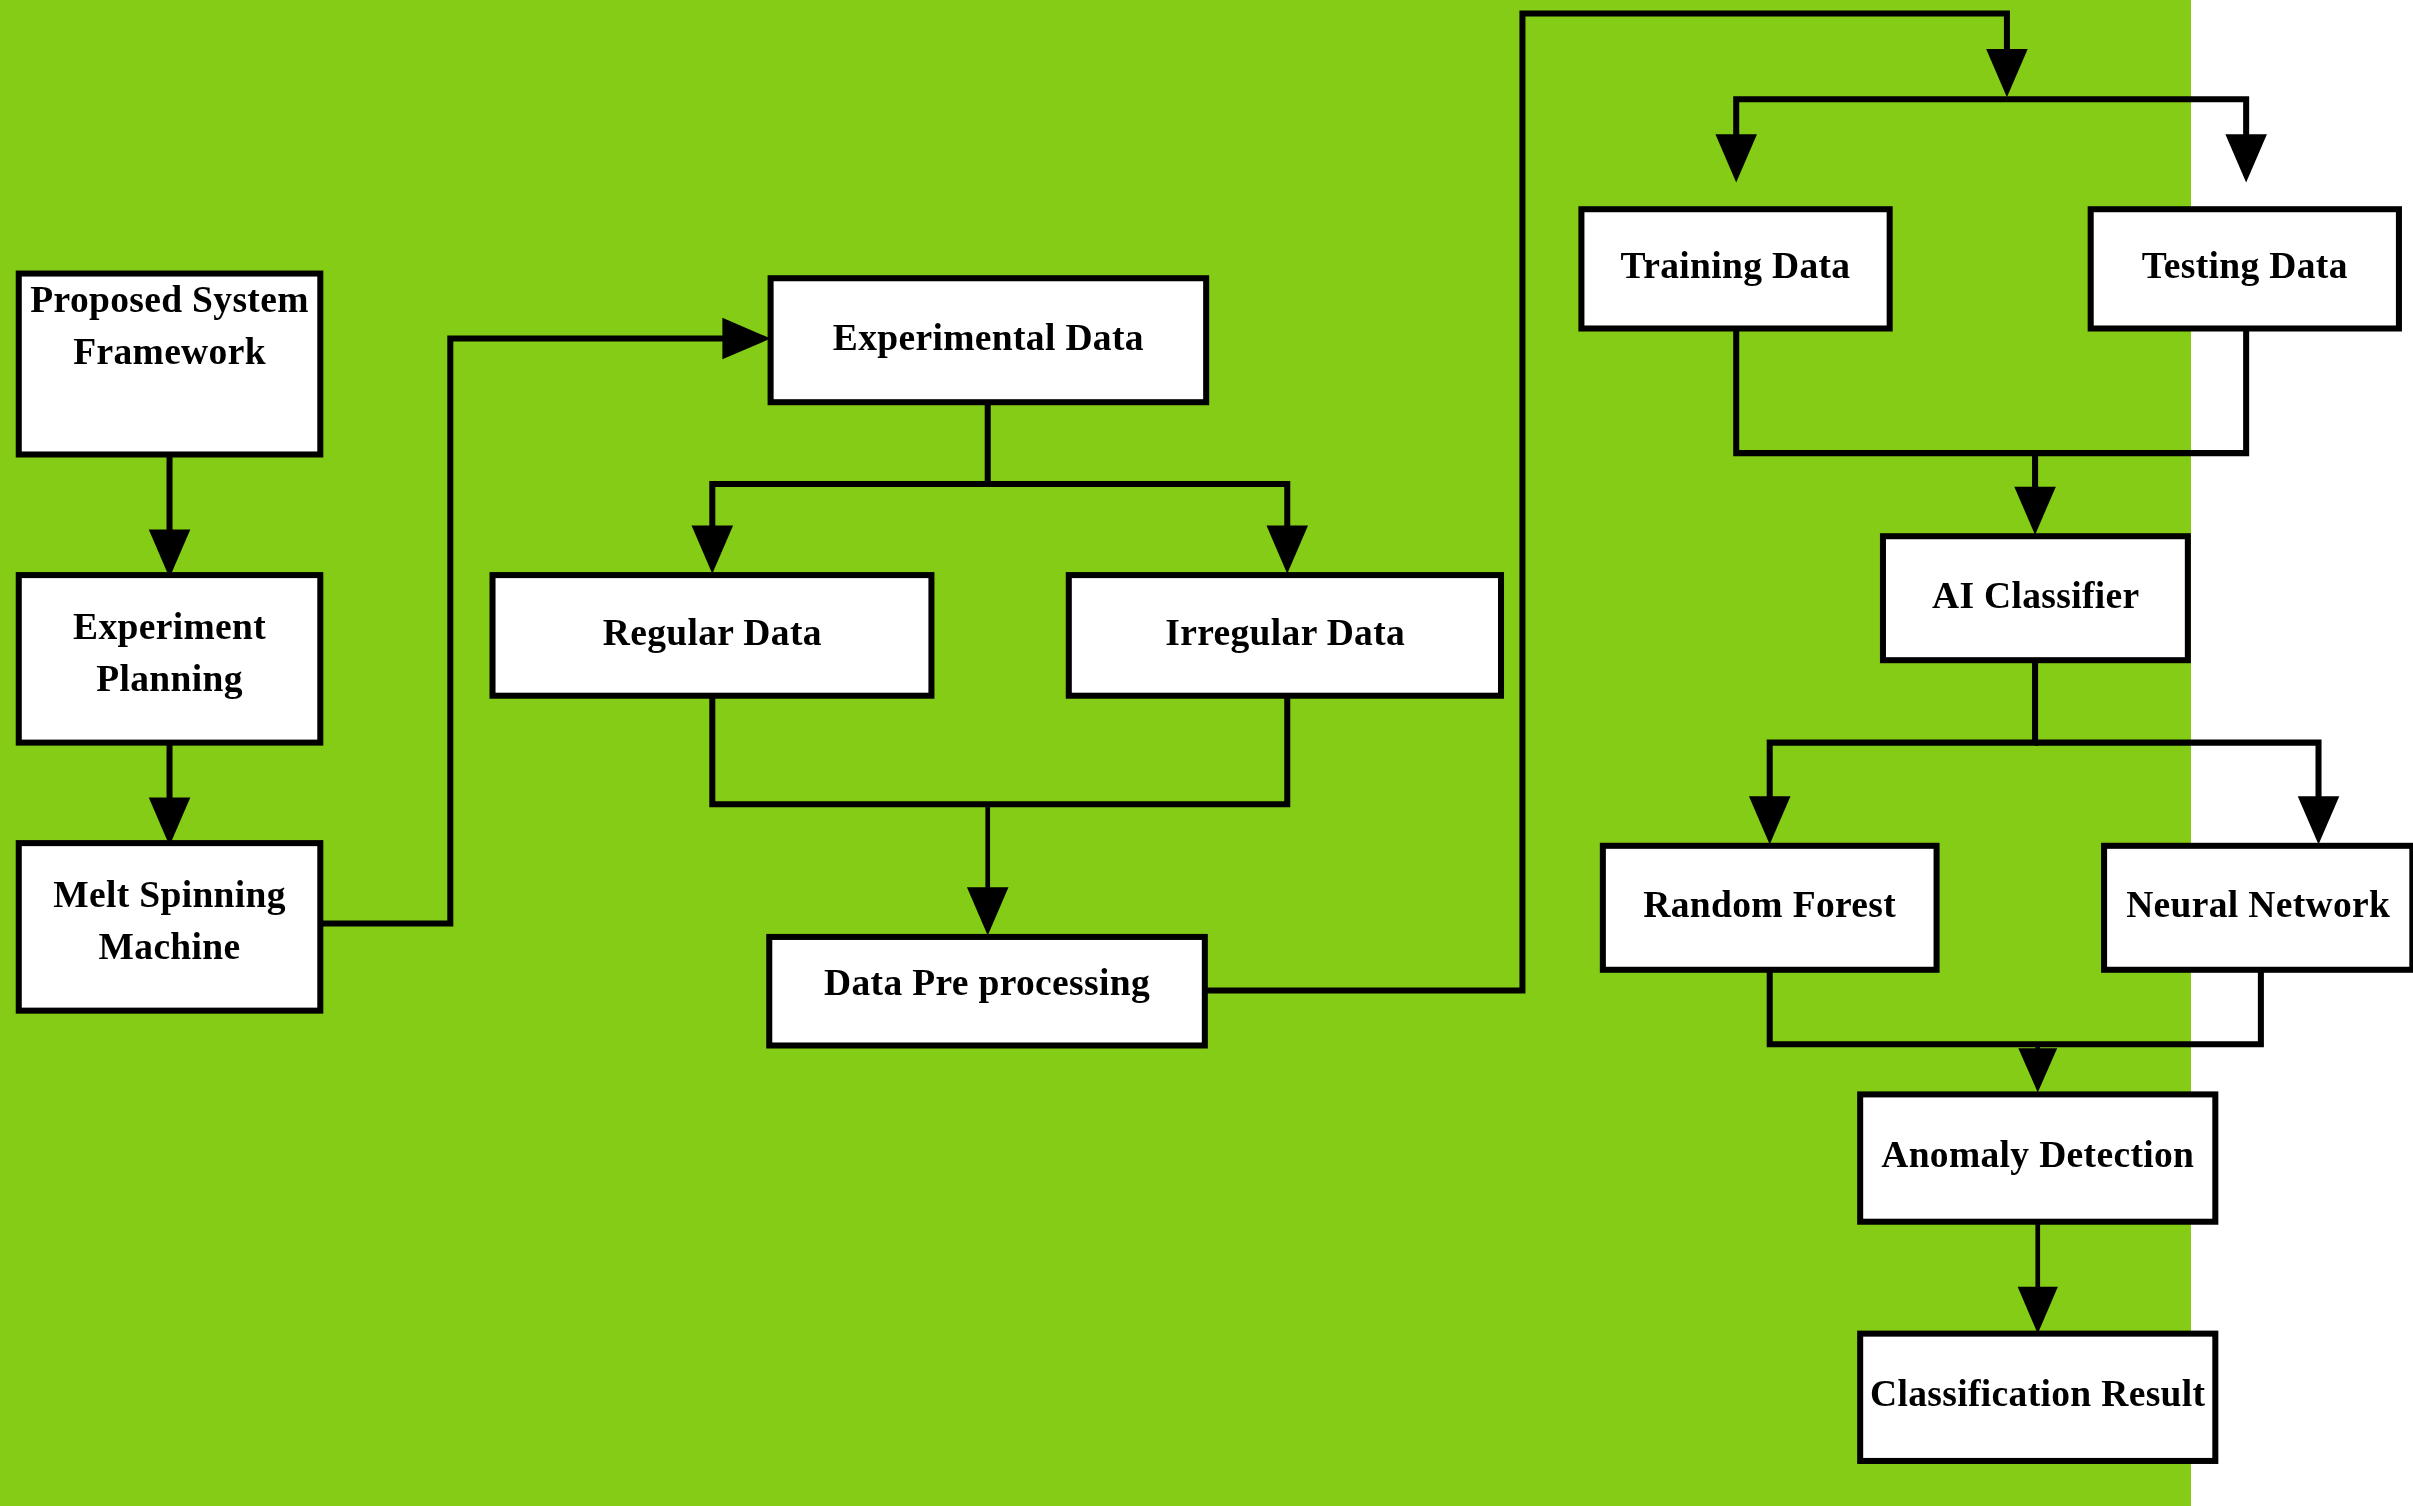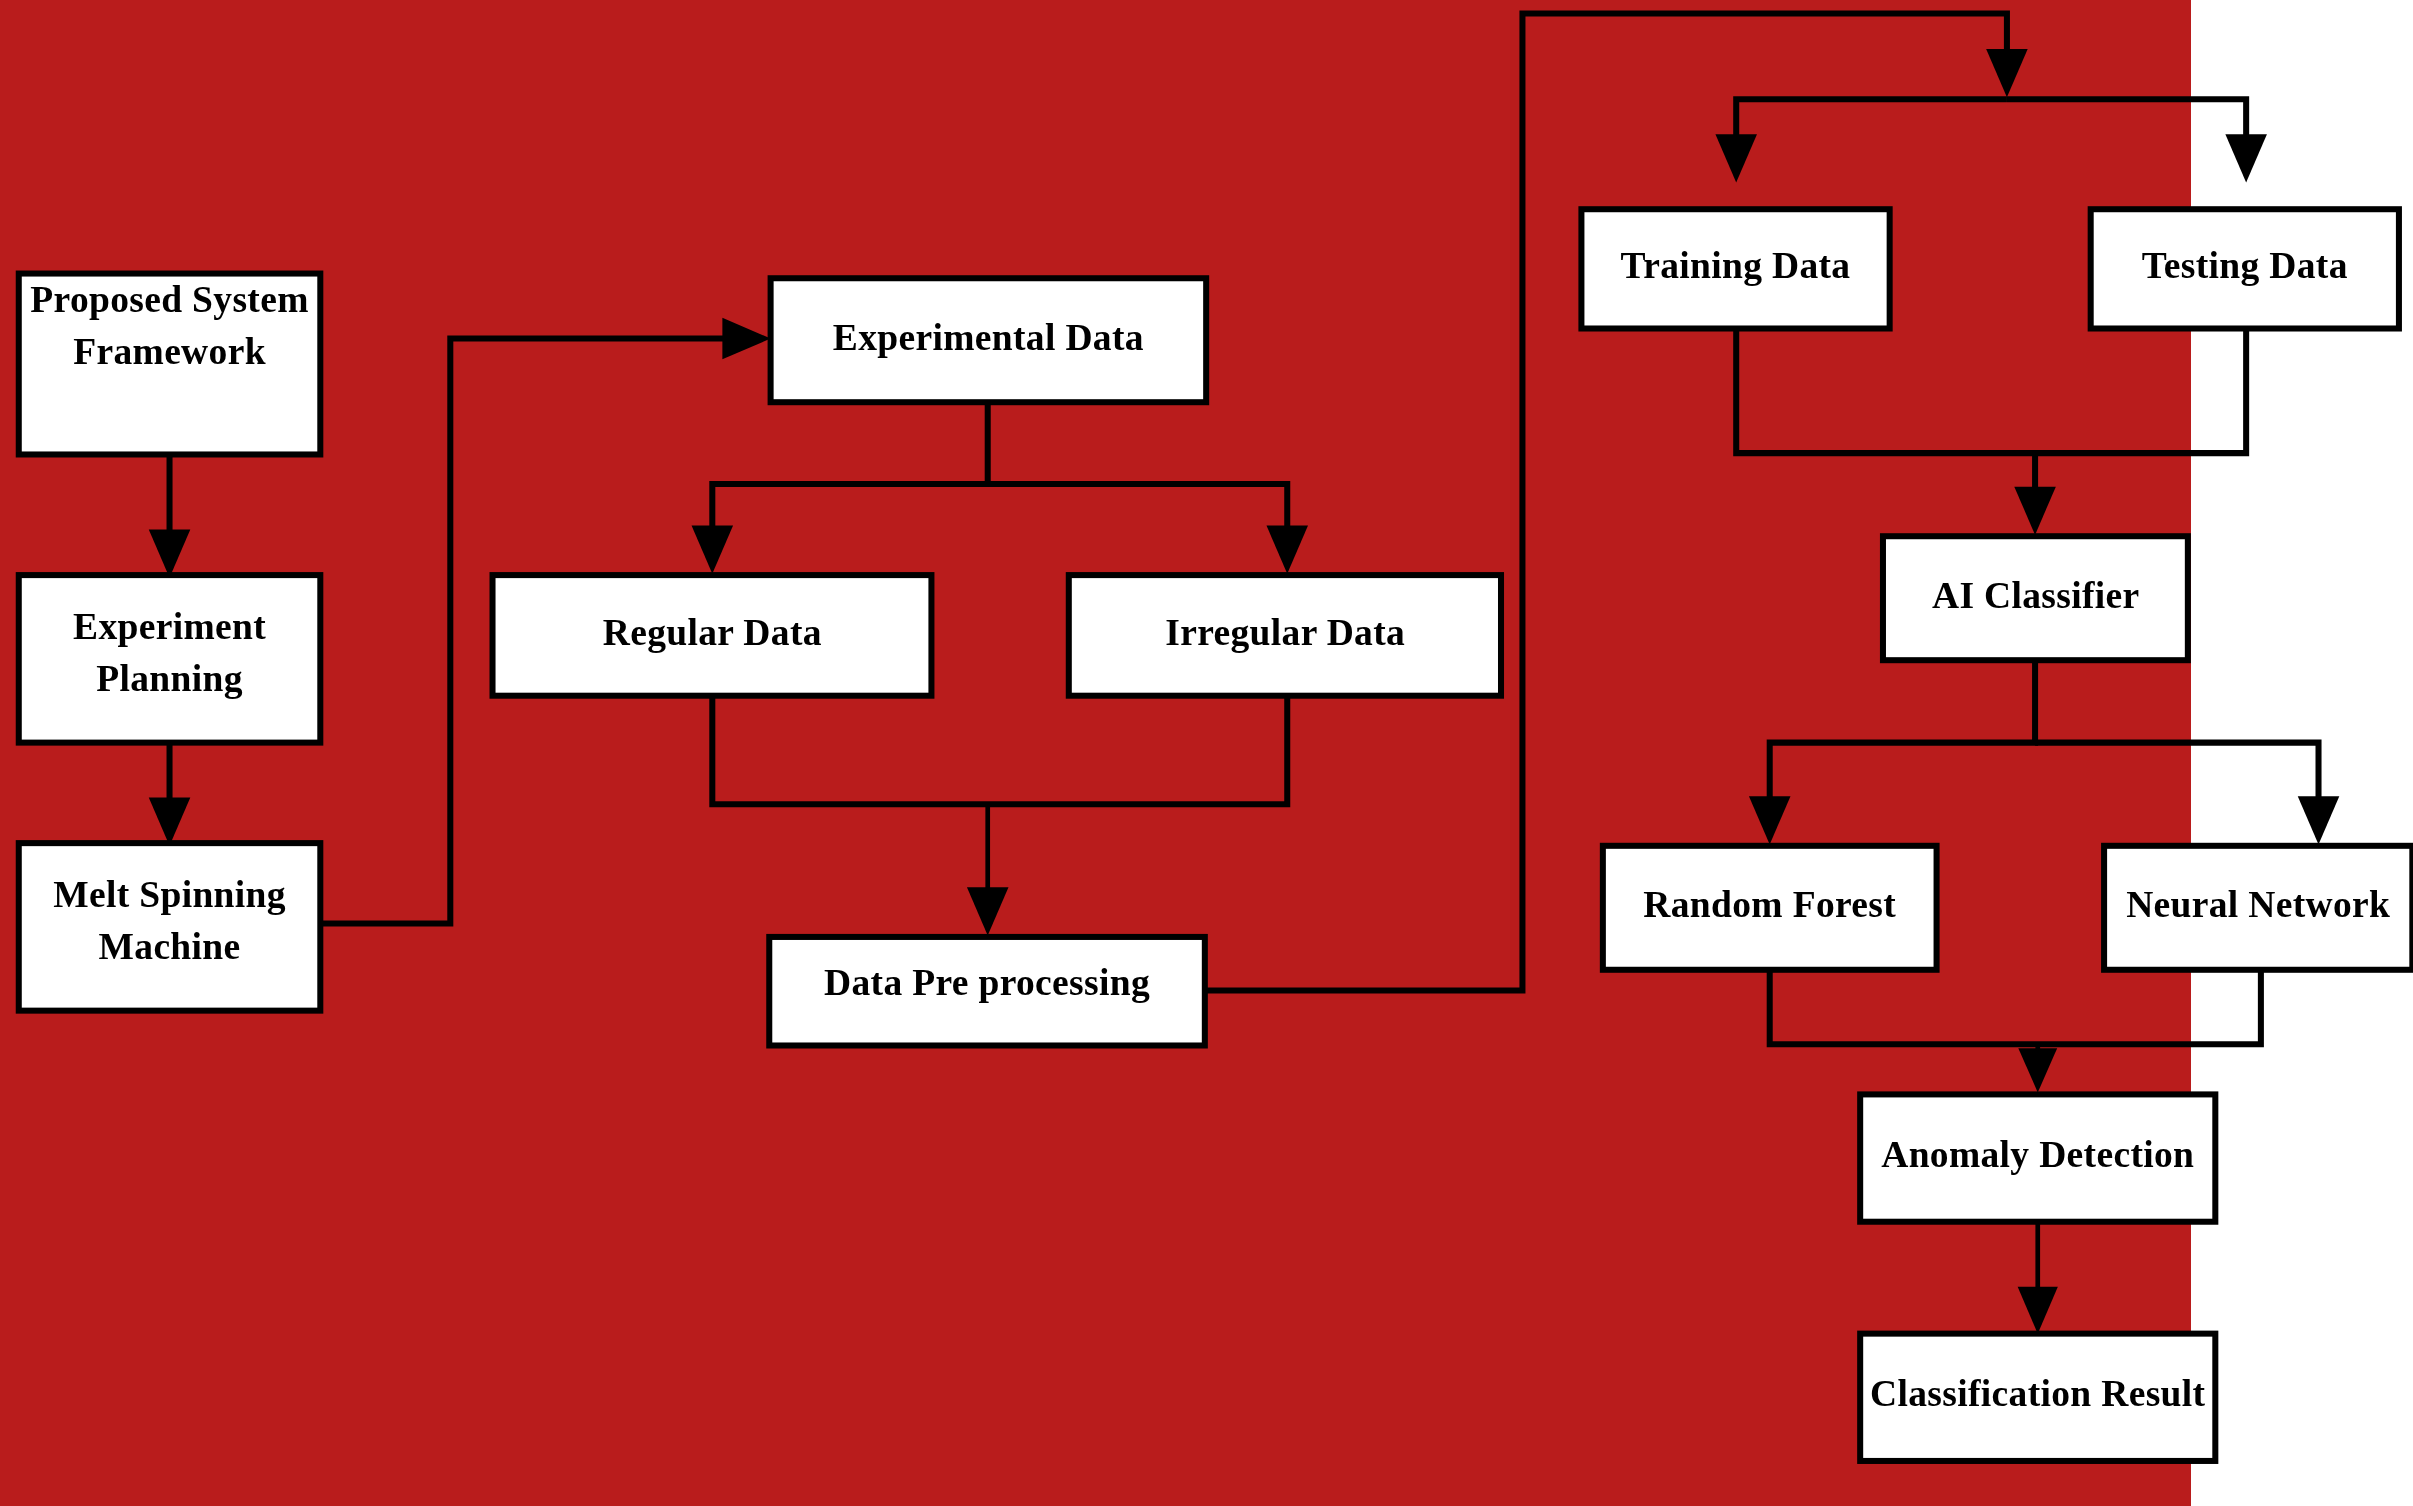--- a/index.html
+++ b/index.html
@@ -11,21 +11,21 @@
   body {
     width: 2413px;
     height: 1506px;
     font-family: "Liberation Serif", "DejaVu Serif", serif;
     overflow: hidden;
   }
   #flow-root {
     position: relative;
     width: 2191px;
     height: 1506px;
-    background: #b91c1c;
+    background: #84cc16;
   }
   svg#flow-svg {
     position: absolute;
     left: 0;
     top: 0;
     width: 2413px;
     height: 1506px;
     display: block;
   }
   .node-rect {

